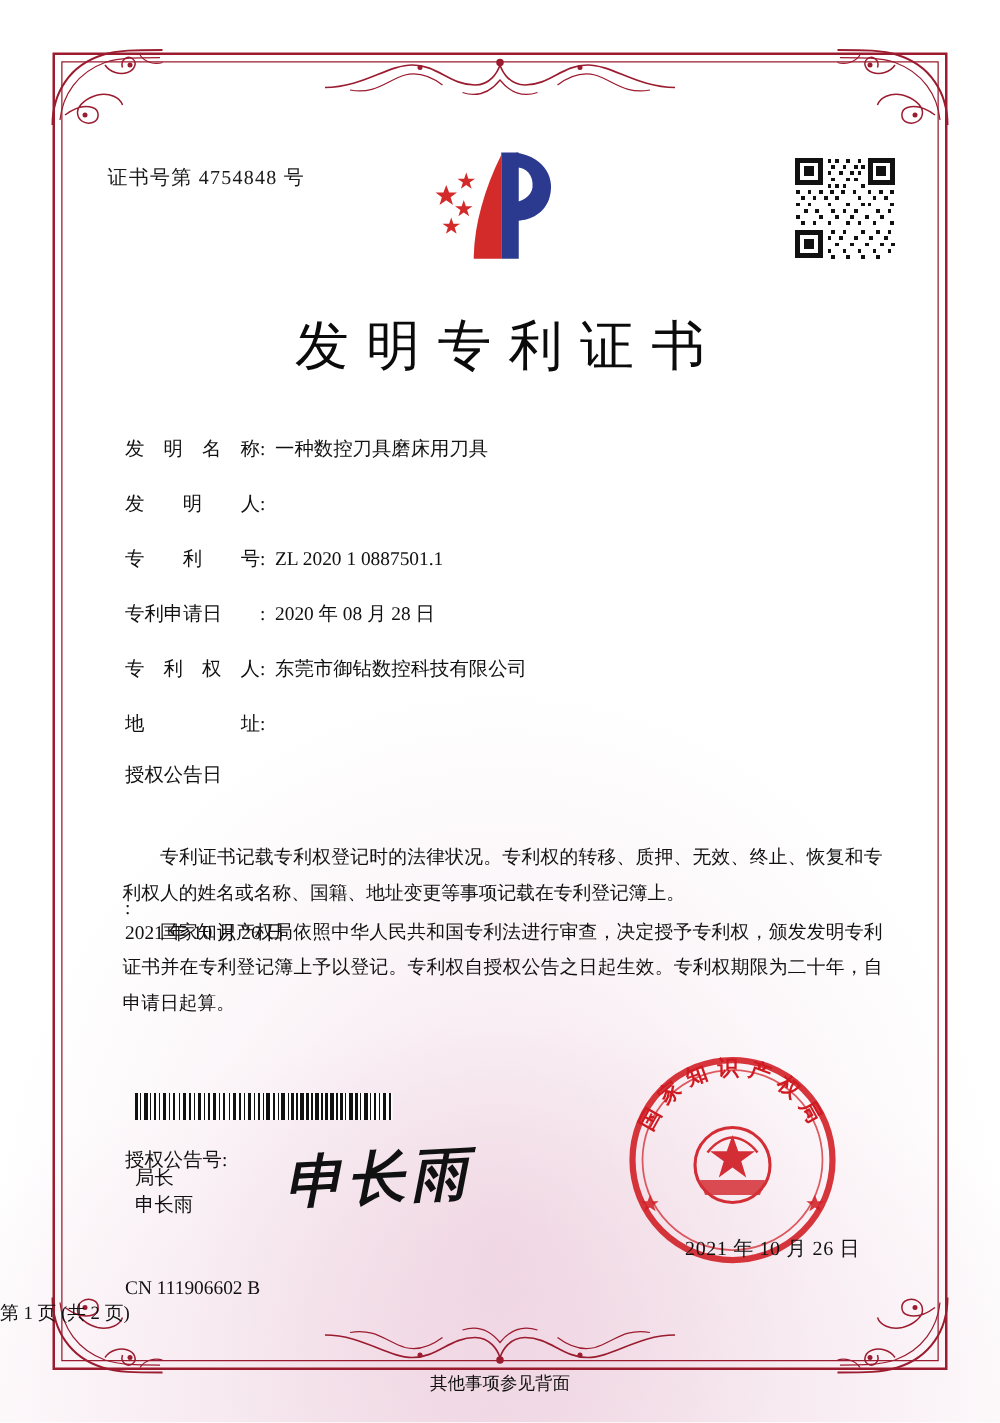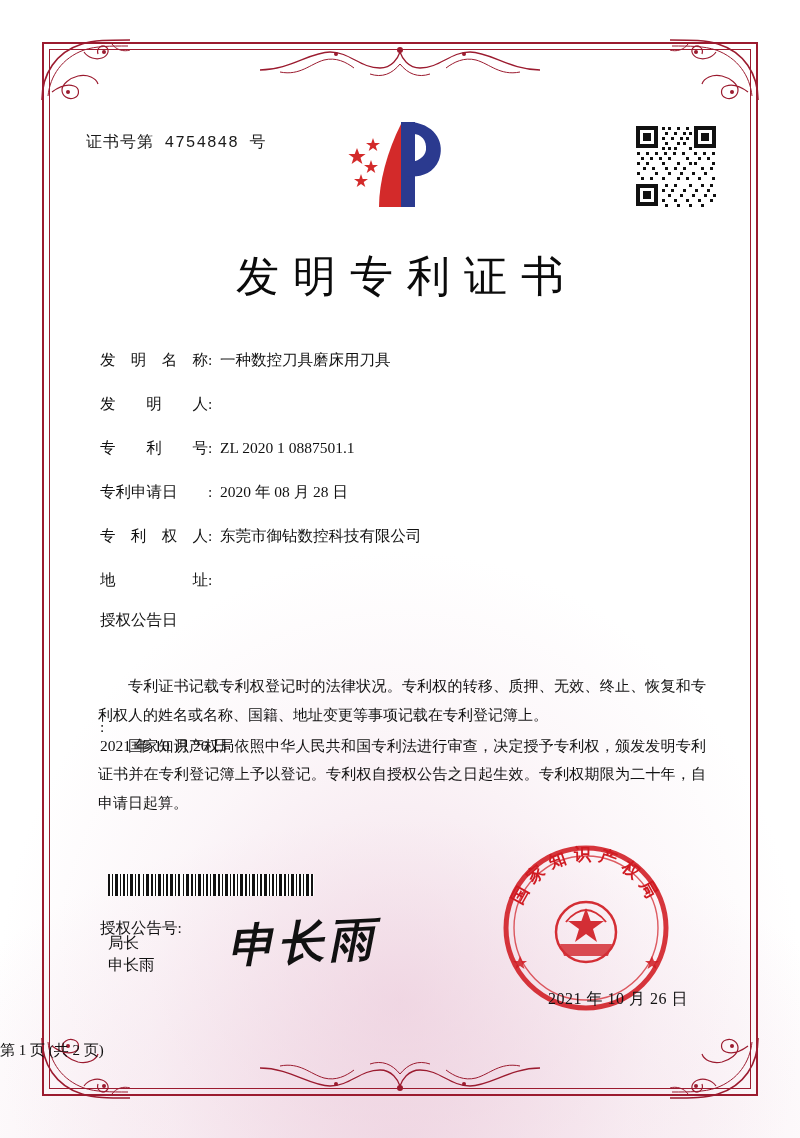--- a/index.html
+++ b/index.html
@@ -74,21 +74,21 @@
   }
   .edge-bottom svg { display:block; width:100%; height:100%; }
 
   
   .cert-no {
     position: absolute;
     left: 86px;
     top: 132px;
     font-size: 16px;
     letter-spacing: 1px;
-    font-family: Liberation Mono, monospace;
+    font-family: Liberation Serif, serif;
     color: #1a1a1a;
   }
 
   .emblem {
     position: absolute;
     left: 50%;
     top: 112px;
     transform: translateX(-50%);
     width: 130px;
     height: 105px;
@@ -505,20 +505,21 @@
         <span>址</span>
       </div>
       <div class="colon">:</div>
     </div>
 
     <div class="field-row-2col">
       <div class="grant-date-label">授权公告日</div>
       <div class="colon">:</div>
       <div class="grant-date-value">2021 年 10 月 26 日</div>
       <div class="grant-no-label">授权公告号:</div>
+      <div class="grant-no-value">CN 111906602 B</div>
     </div>
 
   </div>
 
   <div class="paragraphs">
     <p>专利证书记载专利权登记时的法律状况。专利权的转移、质押、无效、终止、恢复和专利权人的姓名或名称、国籍、地址变更等事项记载在专利登记簿上。</p>
     <p>国家知识产权局依照中华人民共和国专利法进行审查，决定授予专利权，颁发发明专利证书并在专利登记簿上予以登记。专利权自授权公告之日起生效。专利权期限为二十年，自申请日起算。</p>
   </div>
 
   <div class="barcode">
@@ -607,14 +608,15 @@
       </text>
       <g fill="#d01a21" opacity="0.85">
         <polygon points="26,120 28,125 33,125 29,128 30.5,133 26,130 21.5,133 23,128 19,125 24,125"></polygon>
         <polygon points="158,120 160,125 165,125 161,128 162.5,133 158,130 153.5,133 155,128 151,125 156,125"></polygon>
       </g>
     </svg>
   </div>
   <div class="seal-date">2021 年 10 月 26 日</div>
 
   <div class="page-no">第 1 页 (共 2 页)</div>
+  <div class="footer-note">其他事项参见背面</div>
 
 </div>
 
 </body></html>

